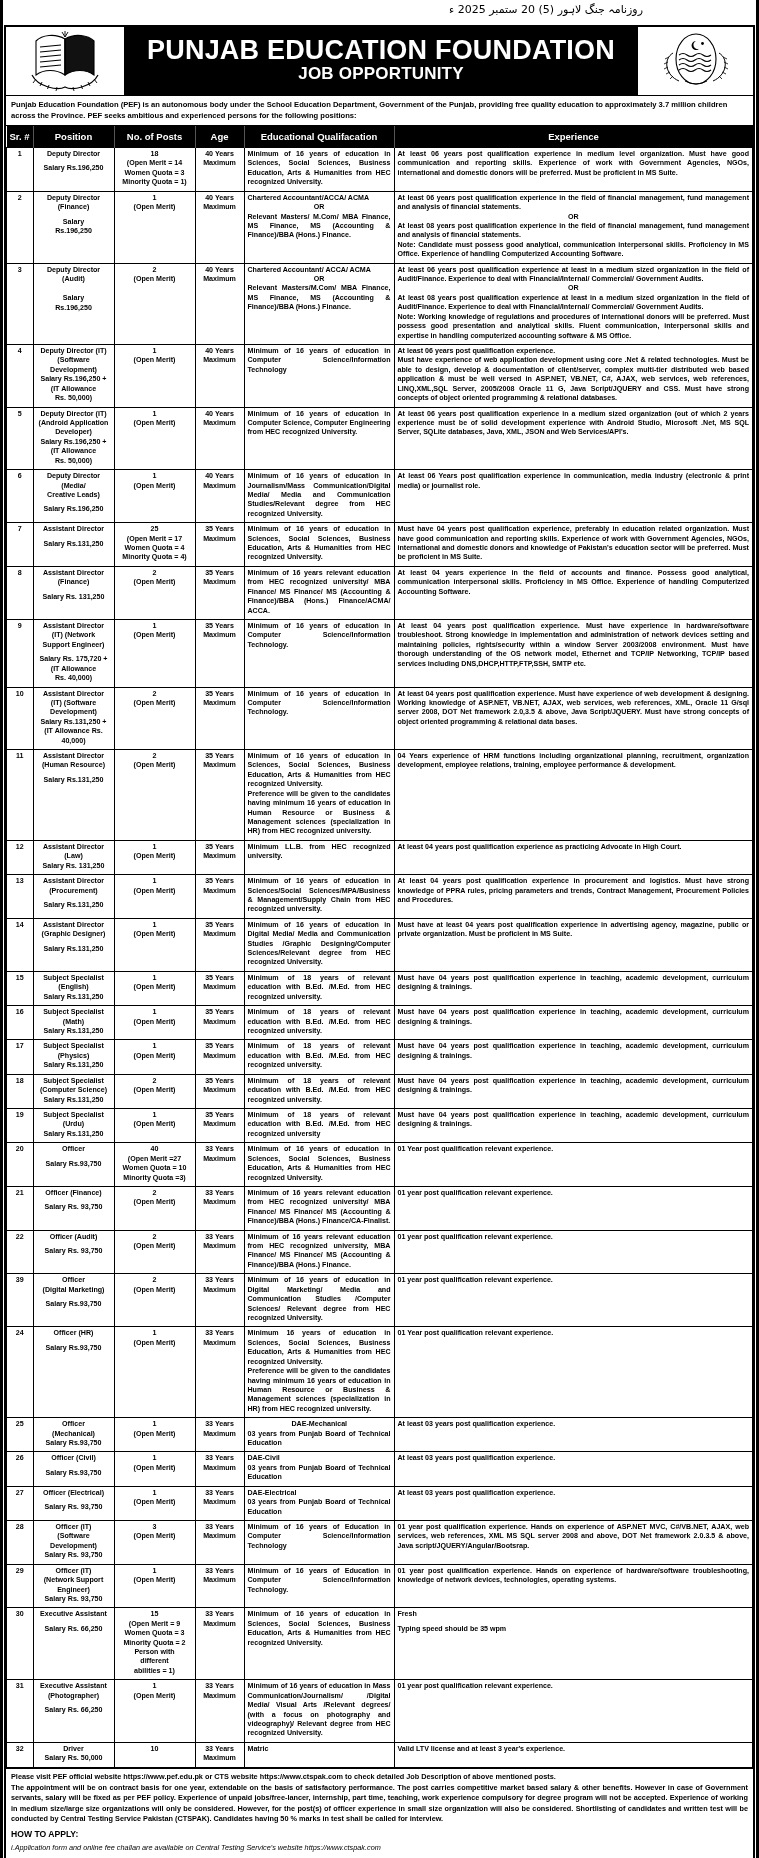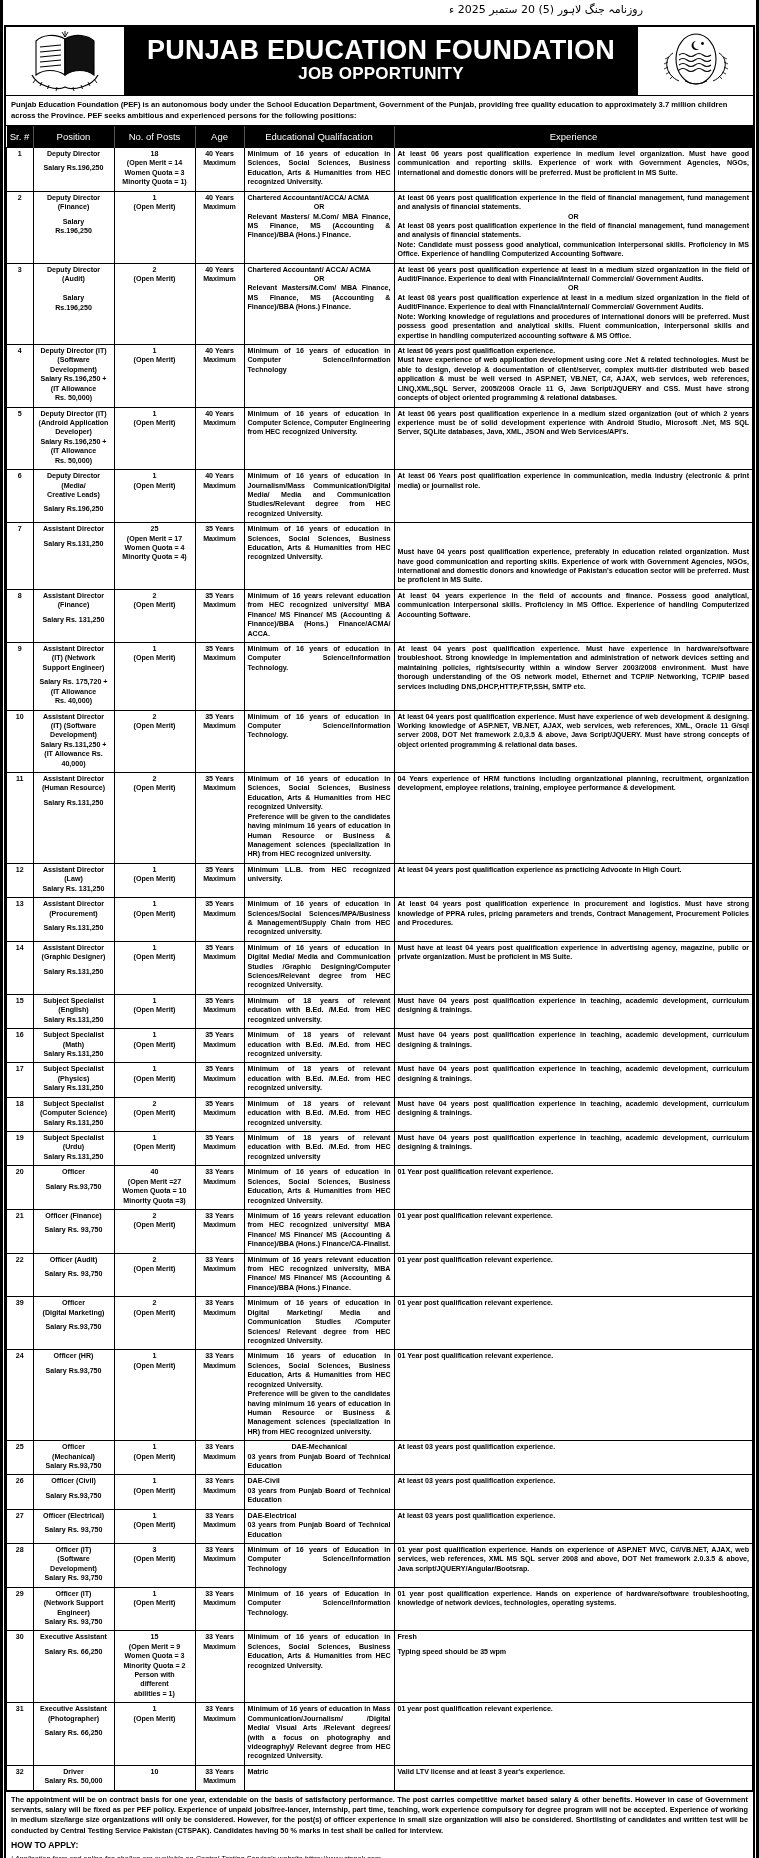--- a/index.html
+++ b/index.html
@@ -70,21 +70,21 @@
     line-height:1.45;
   }
   
   table.jobs{
     border-collapse:collapse;
     width:100%;
     table-layout:fixed;
   }
   table.jobs th{
     background:#000;color:#fff;
-    font-size:9.5px;font-weight:normal;
+    font-size:9.5px;font-weight:bold;
     padding:5px 2px;
     border-right:1px solid #555;
     text-align:center;
     vertical-align:middle;
   }
   table.jobs th:last-child{border-right:none;}
   table.jobs td{
     border:1px solid #000;
     font-size:7.1px;
     line-height:1.33;
@@ -366,21 +366,21 @@
               <span class="ln">Minority Quota = 4)</span>
             </td>
             <td class="c-age">
               <span class="ln">35 Years</span>
               <span class="ln">Maximum</span>
             </td>
             <td class="c-edu">
               <span style="display: block;">Minimum of 16 years of education in Sciences, Social Sciences, Business Education, Arts &amp; Humanities from HEC recognized University.</span>
             </td>
             <td class="c-exp">
-              <span style="display: block; margin-top: 23px;">Must have 04 years post qualification experience, preferably in education related organization. Must have good communication and reporting skills. Experience of work with Government Agencies, NGOs, international and domestic donors and knowledge of Pakistan's education sector will be preferred. Must be proficient in MS Suite.</span>
+              <span style="display: block;">Must have 04 years post qualification experience, preferably in education related organization. Must have good communication and reporting skills. Experience of work with Government Agencies, NGOs, international and domestic donors and knowledge of Pakistan's education sector will be preferred. Must be proficient in MS Suite.</span>
             </td>
           </tr>
           <tr>
             <td class="c-sr">8</td>
             <td class="c-pos">
               <span class="ln">Assistant Director</span>
               <span class="ln">(Finance)</span>
               <span class="gap"></span>
               <span class="ln">Salary Rs. 131,250</span>
             </td>
@@ -950,20 +950,21 @@
               <span style="display: block;">Matric</span>
             </td>
             <td class="c-exp">
               <span style="display: block;">Valid LTV license and at least 3 year's experience.</span>
             </td>
           </tr>
         </tbody>
     </table>
 
     <div class="notes">
+      <p>Please visit PEF official website https://www.pef.edu.pk or CTS website https://www.ctspak.com to check detailed Job Description of above mentioned posts.</p>
       <p>The appointment will be on contract basis for one year, extendable on the basis of satisfactory performance. The post carries competitive market based salary &amp; other benefits. However in case of Government servants, salary will be fixed as per PEF policy. Experience of unpaid jobs/free-lancer, internship, part time, teaching, work experience compulsory for degree program will not be accepted. Experience of working in medium size/large size organizations will only be considered. However, for the post(s) of officer experience in small size organization will also be considered. Shortlisting of candidates and written test will be conducted by Central Testing Service Pakistan (CTSPAK). Candidates having 50 % marks in test shall be called for interview.</p>
       <div class="howto-h">HOW TO APPLY:</div>
     </div>
 
     <div class="apply">
       <div id="apply-items">
           <p>i.Application form and online fee challan are available on Central Testing Service's website https://www.ctspak.com</p>
           <p>ii.Applicants are required to submit "Online Application Form" <span class="strong-in">till 06 October, 2025 (Monday) 05:00 PM (Evening)</span> at the following link: https://ctspak.com/pef-2510/</p>
         </div>
 

